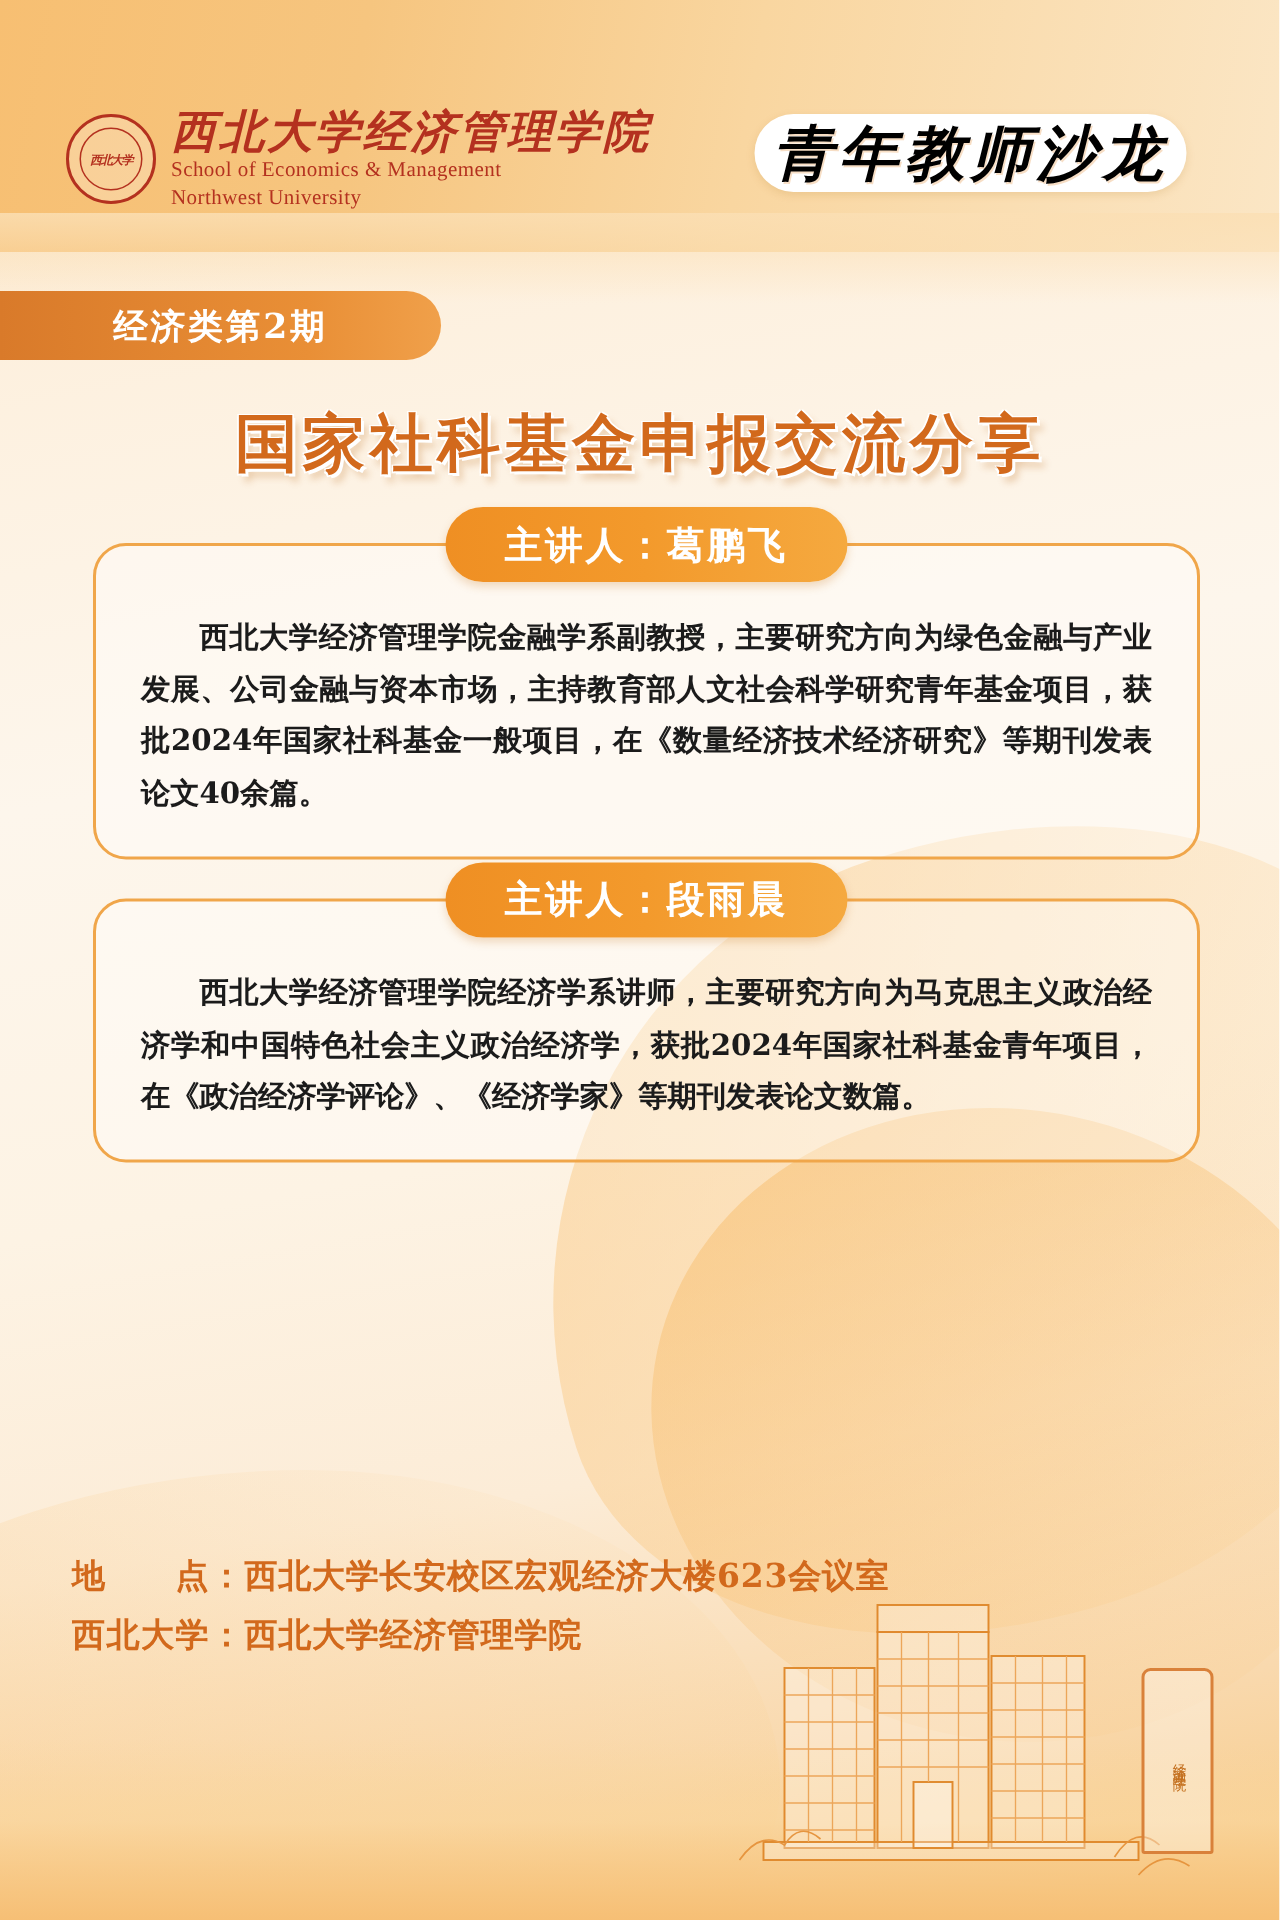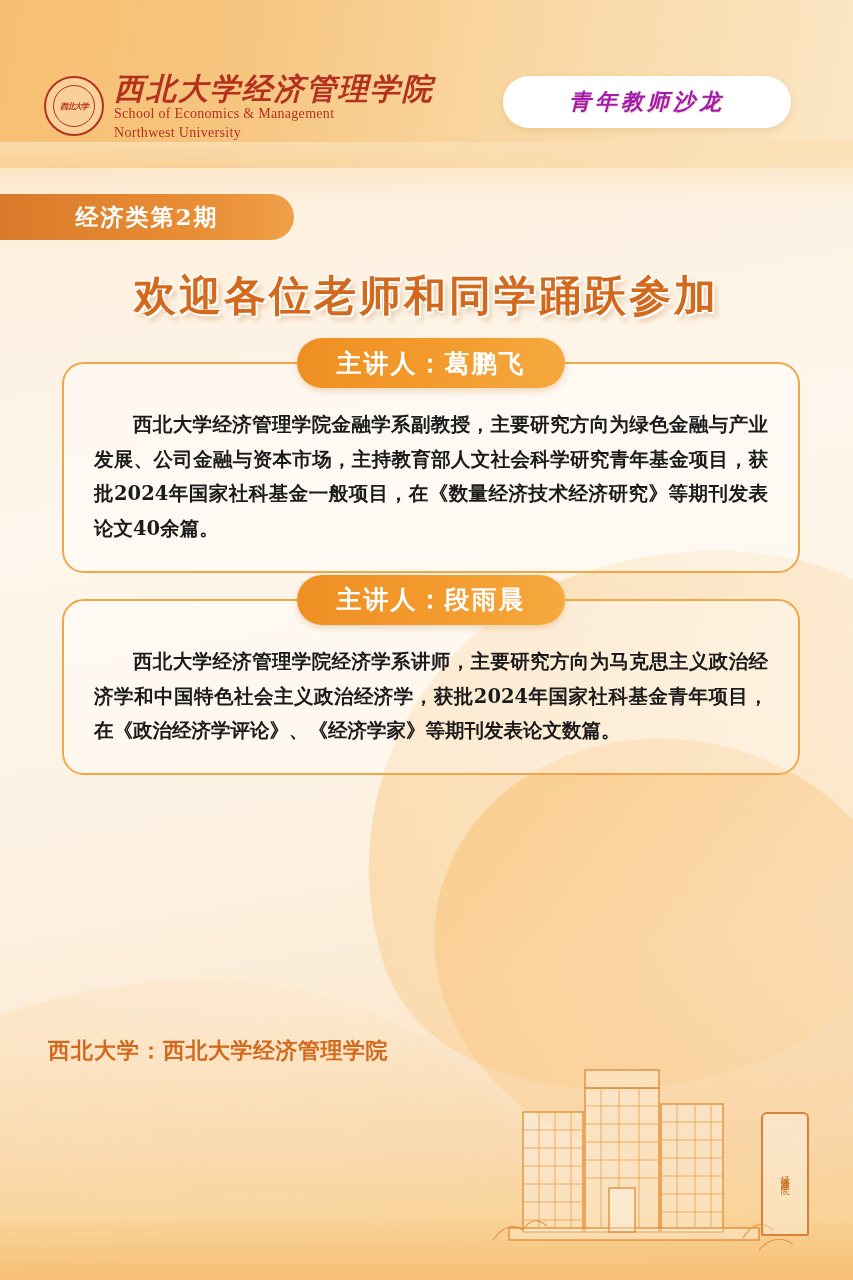--- a/index.html
+++ b/index.html
@@ -135,23 +135,23 @@
     background: #fff;
     box-shadow: 0 2px 6px rgba(180,120,40,0.18);
     display: flex;
     align-items: center;
     justify-content: center;
   }
   .salon-badge span {
     font-family: Liberation Mono, monospace;
     font-style: italic;
     font-weight: bold;
-    font-size: 22px;
+    font-size: 40px;
     letter-spacing: 4px;
-    color: #a21caf;
+    color: #000000;
     text-shadow: 1px 1px 0 rgba(224,122,24,0.25);
   }
 
   
   .session-tag {
     position: absolute;
     left: 0; top: 194px;
     width: 294px; height: 46px;
     background: linear-gradient(90deg, #d97a2a 0%, #e98f36 70%, #f0a04a 100%);
     border-top-right-radius: 23px;
@@ -338,21 +338,21 @@
     <div class="salon-badge">
       <span>青年教师沙龙</span>
     </div>
   </div>
 
   <div class="session-tag">
     <span>经济类第2期</span>
   </div>
 
   <div class="main-title">
-    <span>欢迎各位老师和同学踊跃参加</span>
+    <span>国家社科基金申报交流分享</span>
   </div>
 
   <div class="cards">
 
 
     <div class="card">
       <div class="card-pill">
         <span>主讲人：葛鹏飞</span>
       </div>
       <div class="card-box">
@@ -365,20 +365,24 @@
         <span>主讲人：段雨晨</span>
       </div>
       <div class="card-box">
         <p class="card-body">西北大学经济管理学院经济学系讲师，主要研究方向为马克思主义政治经济学和中国特色社会主义政治经济学，获批2024年国家社科基金青年项目，在《政治经济学评论》、《经济学家》等期刊发表论文数篇。</p>
       </div>
     </div>
 
   </div>
 
   <div class="info">
+    <div class="info-row">
+      <span class="info-label">地　　点：</span>
+      <span class="info-value">西北大学长安校区宏观经济大楼623会议室</span>
+    </div>
     <div class="info-row">
       <span class="info-label">西北大学：</span>
       <span class="info-value">西北大学经济管理学院</span>
     </div>
   </div>
 
 
   <div class="building">
     <svg width="330" height="210" viewBox="0 0 330 210">
       <g stroke="#e08a2e" stroke-width="1.3" fill="rgba(255,255,255,0.30)">

